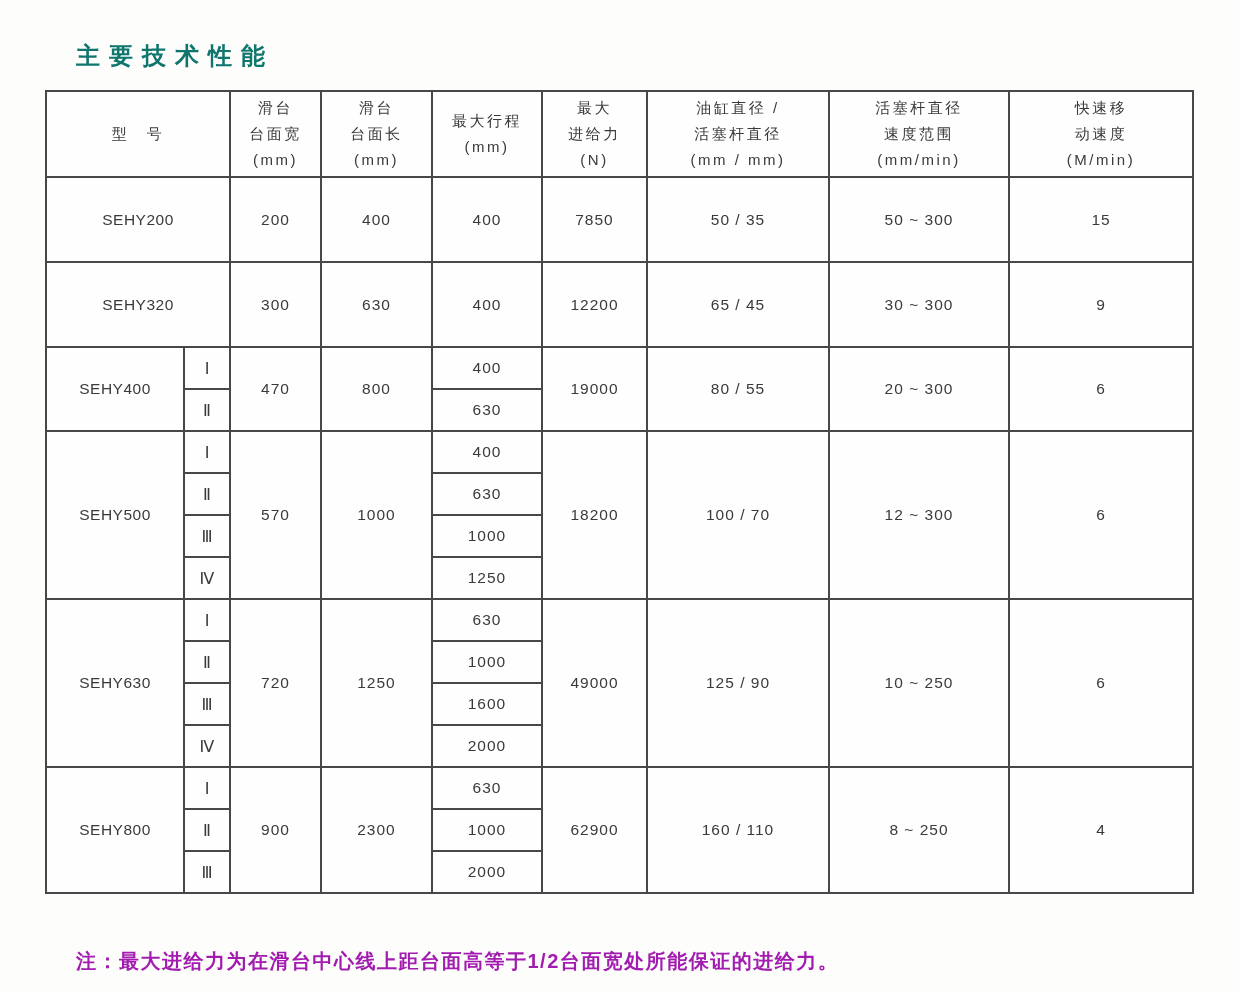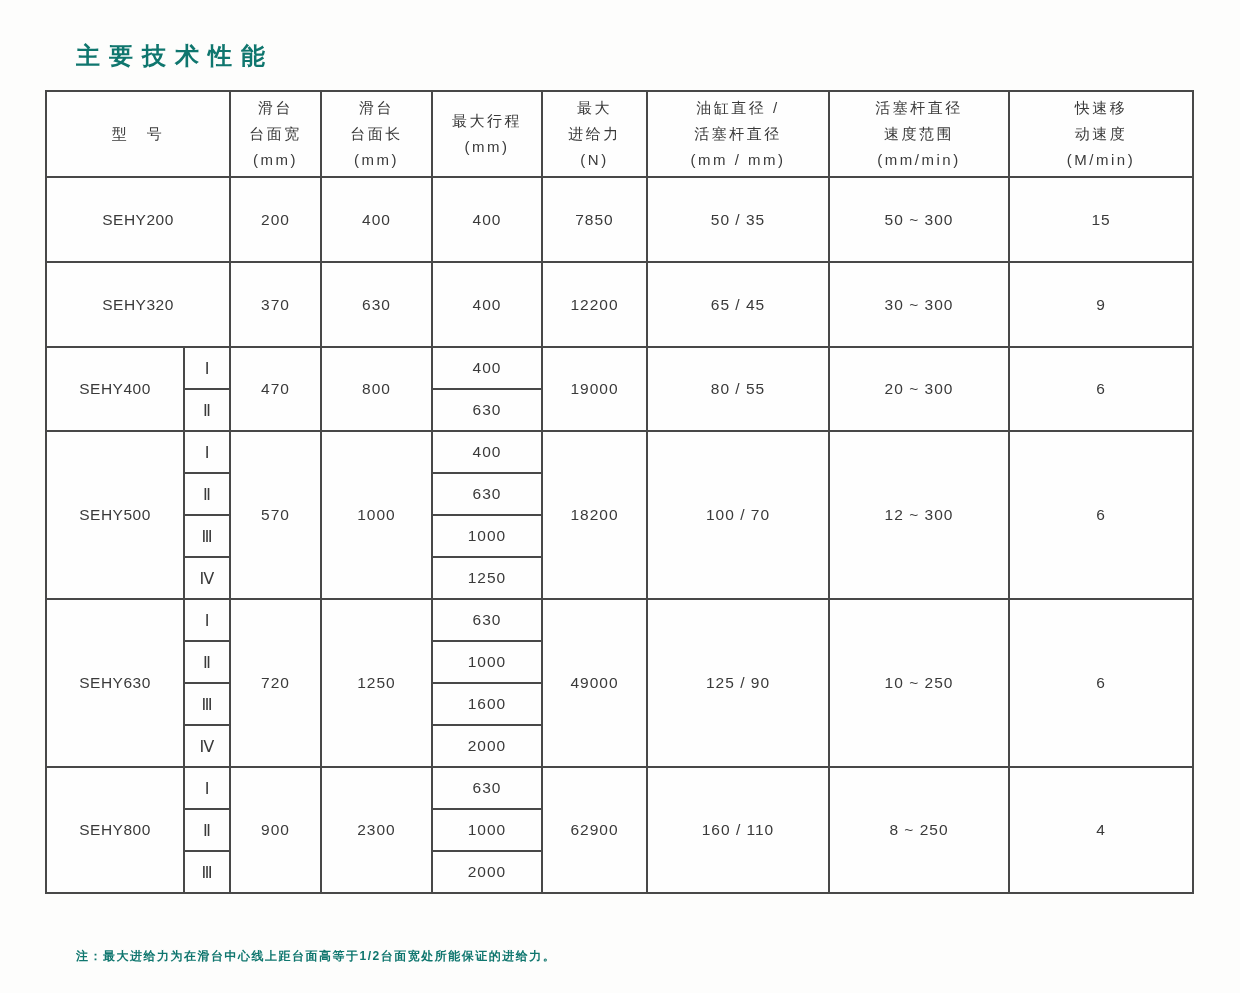--- a/index.html
+++ b/index.html
@@ -52,24 +52,24 @@
   }
   tr.row-single td { height: 83px; }
   tr.row-sub td { height: 40px; }
   td.model-cell { letter-spacing: 0.5px; }
   td.variant-cell { font-size: 16px; letter-spacing: 0; }
   .note {
     position: absolute;
     left: 76px;
     top: 948px;
     margin: 0;
-    font-size: 12px;
+    font-size: 20px;
     font-weight: bold;
     letter-spacing: 1.5px;
-    color: #0f766e;
+    color: #a21caf;
   }
 </style>
 </head>
 <body>
 
 <h1 class="title">主要技术性能</h1>
 
 <table class="spec-table">
   <colgroup>
     <col style="width:138px">
@@ -113,21 +113,21 @@
         <td>200</td>
         <td>400</td>
         <td>400</td>
         <td>7850</td>
         <td>50 / 35</td>
         <td>50 ~ 300</td>
         <td>15</td>
       </tr>
       <tr class="row-single">
         <td colspan="2" class="model-cell">SEHY320</td>
-        <td>370</td>
+        <td>300</td>
         <td>630</td>
         <td>400</td>
         <td>12200</td>
         <td>65 / 45</td>
         <td>30 ~ 300</td>
         <td>9</td>
       </tr>
       <tr class="row-sub">
         <td rowspan="2" class="model-cell">SEHY400</td>
         <td class="variant-cell">Ⅰ</td>

